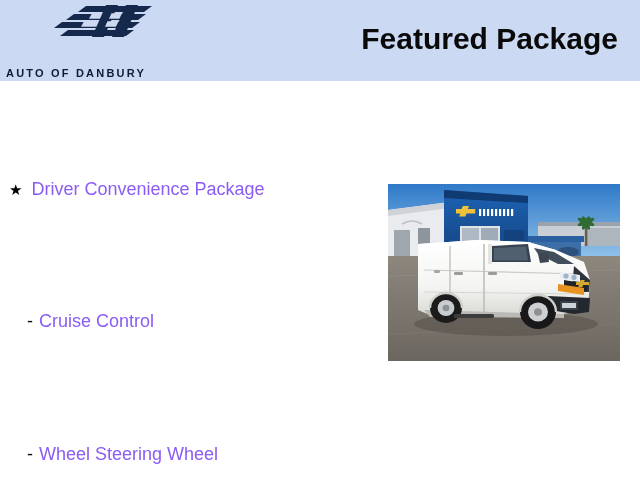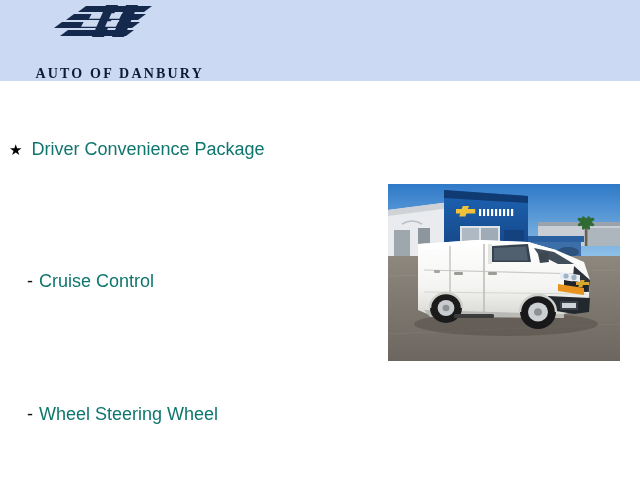--- a/index.html
+++ b/index.html
@@ -52,24 +52,24 @@
     line-height: 27px;
     letter-spacing: 3.2px;
     color: #0e1c38;
     white-space: nowrap;
   }
   #logo-subtitle {
     position: absolute;
     left: 6px;
     top: 66px;
     width: 198px;
-    text-align: right;
-    font-family: Liberation Serif, serif;
+    text-align: left;
+    font-family: Liberation Sans, sans-serif;
     font-weight: bold;
-    font-size: 14px;
+    font-size: 11px;
     line-height: 11px;
     letter-spacing: 2.2px;
     color: #111a33;
     white-space: nowrap;
   }
 
   
   #header-title {
     position: absolute;
     right: 22px;
@@ -101,21 +101,22 @@
   .bullet-star {
     font-size: 15px;
     line-height: 20px;
     color: #000000;
     margin-right: 9px;
   }
   .bullet-text {
     font-family: "Liberation Sans", sans-serif;
     font-size: 18px;
     line-height: 22px;
-    color: #0f766e;
+    color: #8b5cf6;
+    margin-top: 40px;
   }
 
   #bullet-driver-convenience { left: 9px;  top: 57px;  }
   #bullet-cruise-control     { left: 27px; top: 189px; }
   #bullet-tilt-steering      { left: 27px; top: 322px; }
 
   .sub-dash {
     font-family: "Liberation Sans", sans-serif;
     font-size: 18px;
     line-height: 22px;
@@ -166,20 +167,21 @@
           <path d="M63.5 9.2 L74 9.2 L71.4 14.8 L61 14.8 Z"></path>
           <path d="M59.5 17.2 L70.5 17.2 L67.9 22.8 L57 22.8 Z"></path>
         </g>
       </svg>
     </div>
 
 
     <div id="logo-subtitle">AUTO OF DANBURY</div>
   </div>
 
+  <div id="header-title">Featured Package</div>
 </div>
 
 <div id="content">
 
   <div class="bullet-row" id="bullet-driver-convenience">
     <span class="bullet-star">★</span>
     <span class="bullet-text">Driver Convenience Package</span>
   </div>
 
   <div class="bullet-row" id="bullet-cruise-control">

